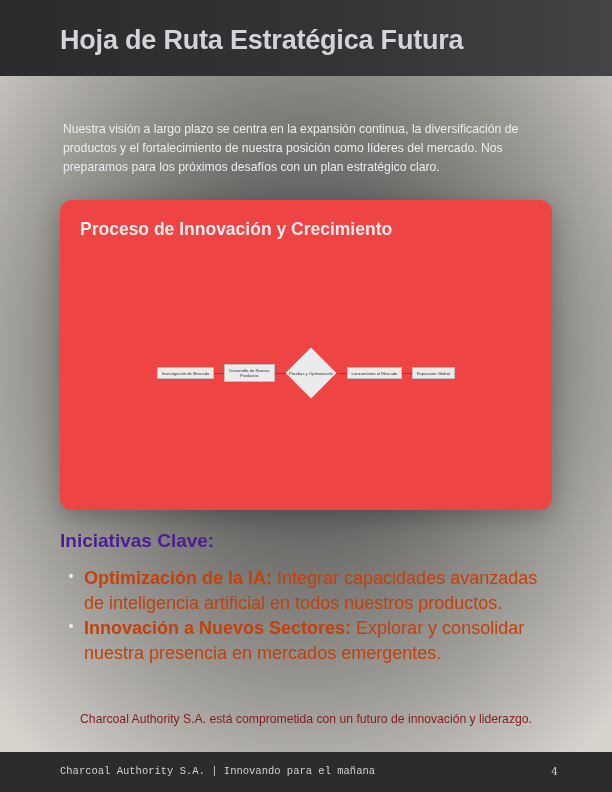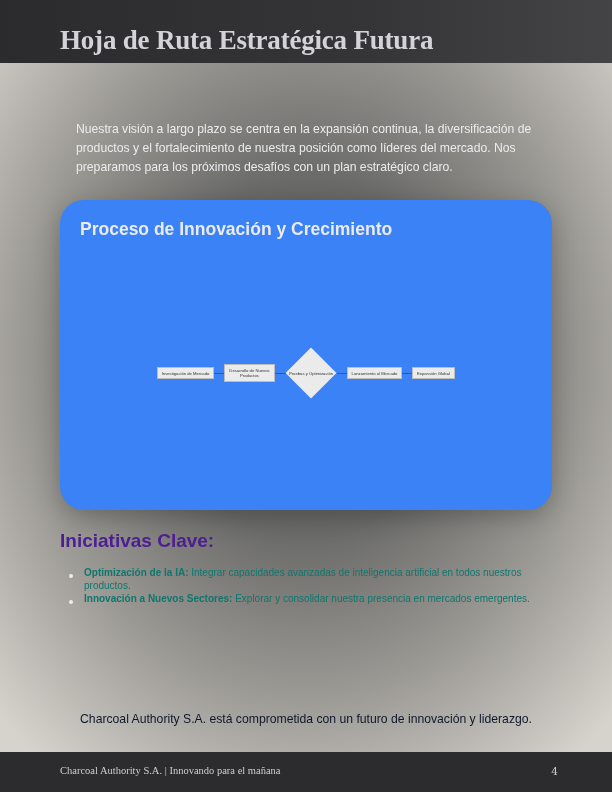--- a/index.html
+++ b/index.html
@@ -4,35 +4,34 @@
 <style>
   * { margin: 0; padding: 0; box-sizing: border-box; }
   html, body { width: 612px; height: 792px; overflow: hidden; }
   body {
     font-family: "Liberation Sans", "DejaVu Sans", sans-serif;
     position: relative;
     background: radial-gradient(ellipse 70% 65% at 50% 45%, #4f4f4f 0%, #6b6b69 35%, #9a9893 65%, #d6d3cd 100%);
     color: #e8e8ea;
   }
   .header {
-    position: absolute; left: 0; top: 0; width: 612px; height: 63px;
+    position: absolute; left: 0; top: 0; width: 612px; height: 76px;
     background: linear-gradient(90deg, #2b2b2d 0%, #353538 60%, #444446 100%);
-    font-family: Liberation Serif, serif;
   }
   .header h1 {
     position: absolute; left: 60px; top: 25px;
     font-size: 27px; font-weight: bold; color: #d4d4d8; letter-spacing: -0.2px;
   }
   .intro {
-    position: absolute; left: 76px; top: 120px; width: 492px;
+    position: absolute; left: 63px; top: 120px; width: 492px;
     font-size: 12.2px; line-height: 19.2px; color: #ececee;
   }
   .card {
     position: absolute; left: 60px; top: 200px; width: 492px; height: 310px;
-    background: #3b82f6; border-radius: 24px;
+    background: #ef4444; border-radius: 12px;
     box-shadow: 0 6px 24px rgba(0,0,0,0.25);
   }
   .card h2 {
     position: absolute; left: 20px; top: 19px;
     font-size: 17.5px; font-weight: bold; color: #ebebee;
   }
   .diagram { position: absolute; left: 0; top: 0; width: 492px; height: 310px; }
   .node {
     position: absolute; background: #ebebeb; border: 1px solid #bdbdbd;
     color: #333; font-size: 4.2px; text-align: center; line-height: 5px;
@@ -48,39 +47,39 @@
     display: flex; align-items: center; justify-content: center;
     font-size: 4.2px; color: #333; text-align: center;
   }
   .edge { position: absolute; height: 1px; background: #555; }
   .initiatives-title {
     position: absolute; left: 60px; top: 530px;
     font-size: 19px; font-weight: bold; color: #4c1d95;
   }
   .list {
     position: absolute; left: 84px; top: 566px; width: 470px;
-    list-style: none; font-size: 10px; line-height: 13px; color: #0f766e;
+    list-style: none; font-size: 18px; line-height: 25px; color: #c2410c;
   }
   .list li { position: relative; }
   .list li::before {
     content: ""; position: absolute; left: -15px; top: 8px;
     width: 4px; height: 4px; border-radius: 50%; background: #ececee;
   }
   .list b { font-weight: bold; }
   .closing {
     position: absolute; left: 0; top: 710px; width: 612px;
-    text-align: center; font-size: 12.2px; line-height: 19.2px; color: #0f172a;
+    text-align: center; font-size: 12.2px; line-height: 19.2px; color: #7f1d1d;
   }
   .footer {
     position: absolute; left: 0; top: 752px; width: 612px; height: 40px;
     background: #2c2c2e;
   }
   .footer-left {
     position: absolute; left: 60px; top: 13px;
-    font-family: Liberation Serif, serif; font-size: 10.5px; color: #cfcfd2;
+    font-family: Liberation Mono, monospace; font-size: 10.5px; color: #cfcfd2;
   }
   .footer-right {
     position: absolute; right: 54px; top: 13px;
     font-family: "DejaVu Serif", "Liberation Serif", serif; font-size: 10.5px; color: #cfcfd2;
   }
 </style>
 </head>
 <body>
 
 <div class="header">

